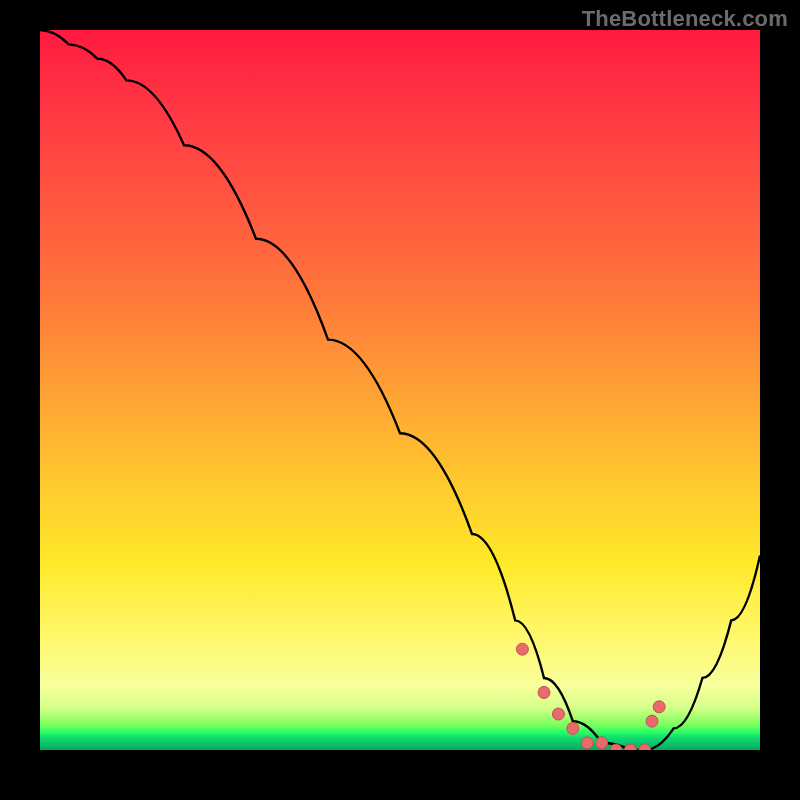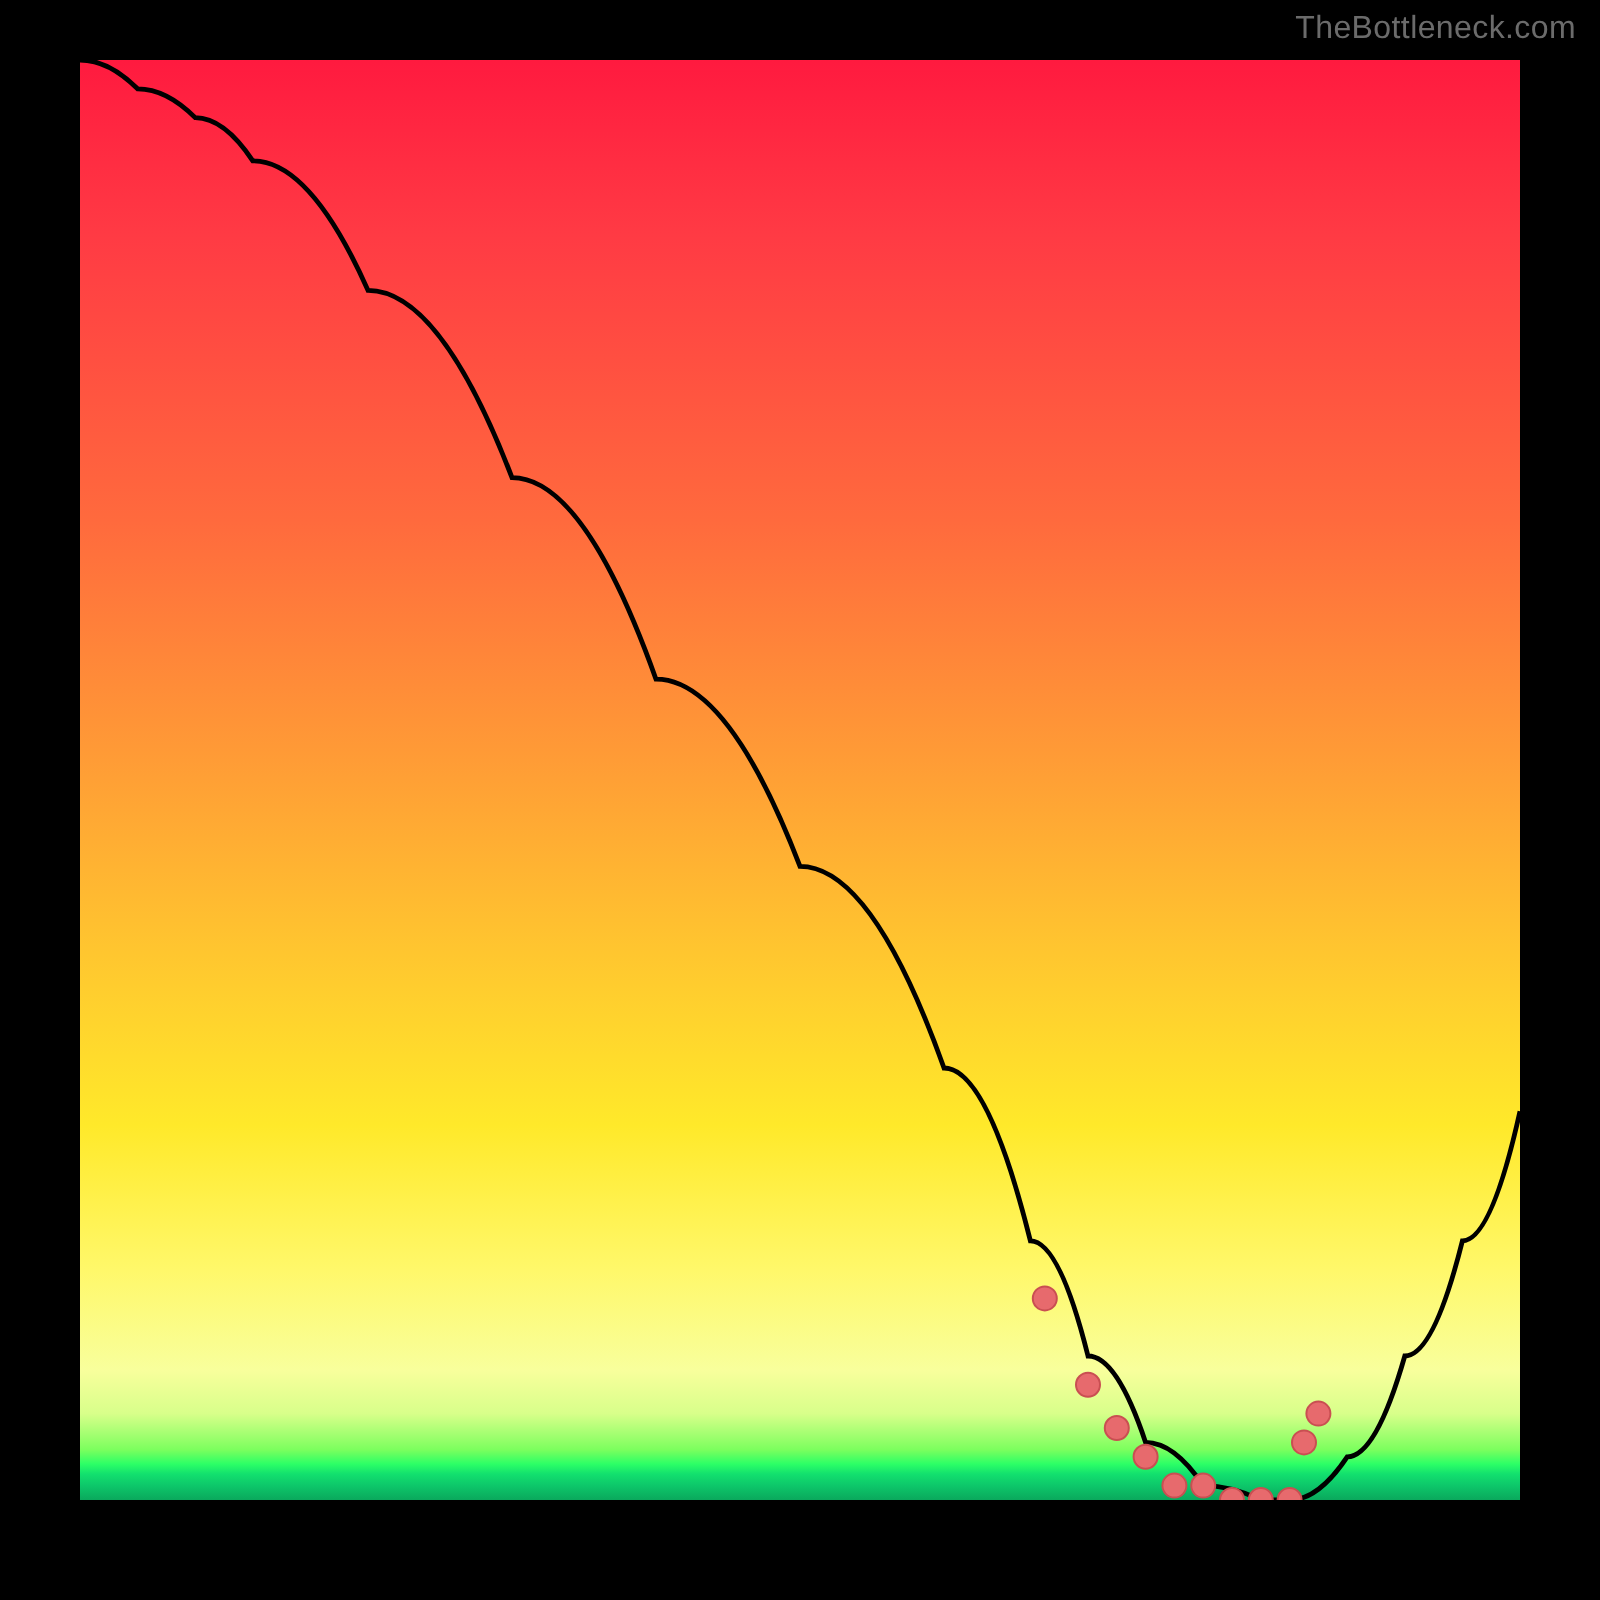--- a/index.html
+++ b/index.html
@@ -47,22 +47,22 @@
     left: 0;
     top: 0;
     width: 720px;
     height: 720px;
   }
   .watermark {
     position: absolute;
     top: 6px;
     right: 12px;
     color: #6b6b6b;
-    font-size: 16px;
-    font-weight: 400;
+    font-size: 22px;
+    font-weight: 700;
     letter-spacing: 0.2px;
   }
 </style>
 </head>
 <body>
 
 <div class="frame">
 
   <div class="watermark">TheBottleneck.com</div>
 

